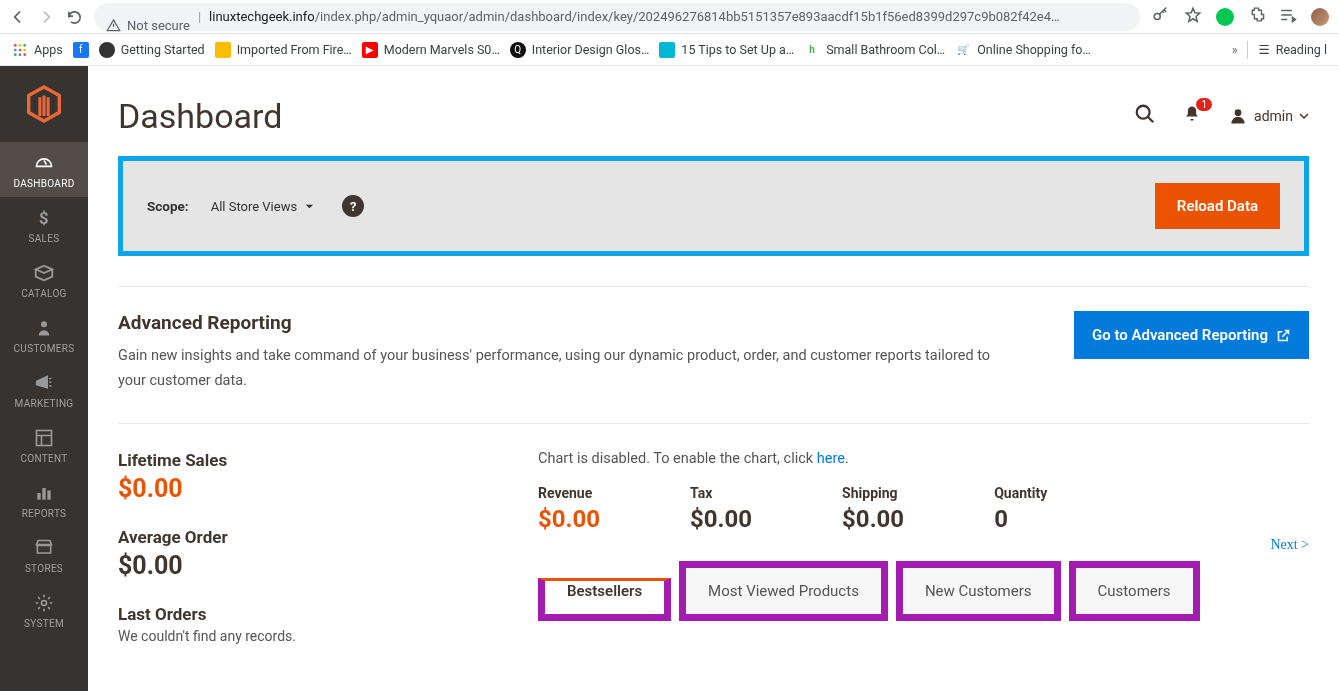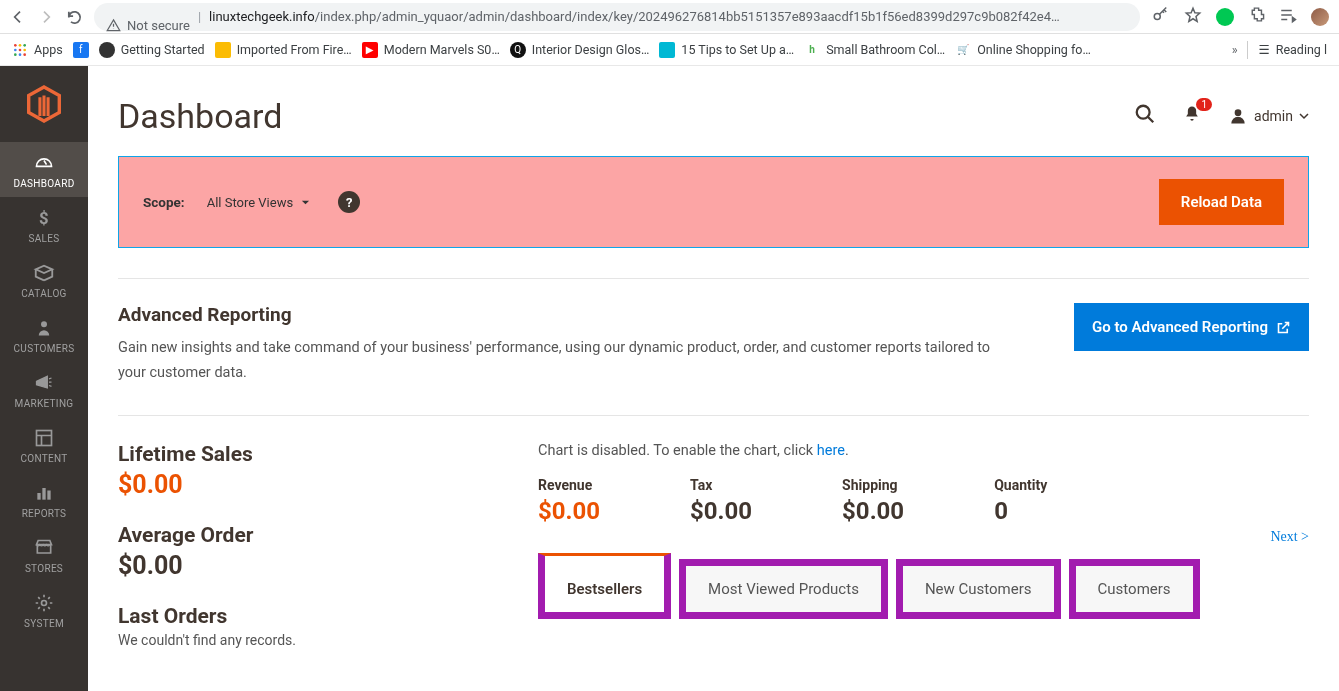--- a/index.html
+++ b/index.html
@@ -37,55 +37,55 @@
     .nav-ico { width: 26px; height: 22px; display: flex; align-items: center; justify-content: center; }
 
     .main { flex: 1; background: #fff; overflow: hidden; padding: 0; }
     .page-head { display: flex; align-items: center; justify-content: space-between; padding: 30px 30px 20px 30px; }
     .page-title { font-size: 34px; font-weight: 400; color: #41362f; }
     .head-actions { display: flex; align-items: center; gap: 26px; color: #41362f; }
     .notif-wrap { position: relative; cursor: pointer; }
     .notif-badge { position: absolute; top: -6px; right: -10px; background: #e2231a; color: #fff; font-size: 10px; border-radius: 9px; padding: 1px 5px; }
     .user-wrap { display: flex; align-items: center; gap: 6px; cursor: pointer; font-size: 14px; }
 
-    .scope-bar { margin: 0 30px; background: #fca5a5; border: 1px solid #0ea5e9; padding: 22px 24px; display: flex; align-items: center; gap: 22px; }
+    .scope-bar { margin: 0 30px; background: #e5e5e5; border: 5px solid #0ea5e9; padding: 22px 24px; display: flex; align-items: center; gap: 22px; }
     .scope-label { font-weight: 700; font-size: 13.5px; color: #333; }
     .scope-select { font-size: 13px; color: #333; display: flex; align-items: center; gap: 8px; cursor: pointer; }
     .help-dot { width: 22px; height: 22px; border-radius: 50%; background: #41362f; color: #fff; display: flex; align-items: center; justify-content: center; font-size: 13px; font-weight: 700; cursor: pointer; margin-left: 6px; }
     .scope-spacer { flex: 1; }
     .btn-orange { background: #eb5202; color: #fff; border: none; padding: 14px 22px; font-size: 15px; font-weight: 600; cursor: pointer; }
 
     .divider { border: none; border-top: 1px solid #e5e5e5; margin: 30px 30px 0; }
 
     .adv-row { display: flex; align-items: flex-start; justify-content: space-between; padding: 24px 30px 0; gap: 30px; }
     .adv-left { max-width: 900px; }
     .adv-title { font-size: 19px; font-weight: 700; color: #41362f; margin-bottom: 10px; }
     .adv-desc { font-size: 14.5px; color: #555; line-height: 1.7; }
     .btn-blue { background: #007bdb; color: #fff; border: none; padding: 15px 18px; font-size: 15px; font-weight: 600; cursor: pointer; display: flex; align-items: center; gap: 8px; white-space: nowrap; }
 
     .stats-body { display: flex; padding: 26px 30px 0; gap: 20px; }
     .col-left { width: 400px; }
     .stat-block { margin-bottom: 24px; }
-    .stat-label { font-size: 21px; font-weight: 700; color: #41362f; margin-bottom: 4px; }
+    .stat-label { font-size: 17px; font-weight: 700; color: #41362f; margin-bottom: 4px; }
     .stat-val { font-size: 25px; font-weight: 700; }
     .orange-v { color: #eb5202; }
     .black-v { color: #41362f; }
     .sub-note { font-size: 14px; color: #555; margin-top: 4px; }
 
     .col-right { flex: 1; }
     .chart-msg { font-size: 14.5px; color: #555; margin-bottom: 18px; }
     .chart-msg a { color: #007bdb; text-decoration: none; cursor: pointer; }
     .metric-row { display: flex; gap: 90px; margin-bottom: 28px; }
     .metric { }
     .metric-lab { font-size: 14px; font-weight: 700; color: #41362f; margin-bottom: 4px; }
     .metric-val { font-size: 24px; font-weight: 700; }
 
     .tabs-row { display: flex; align-items: flex-end; gap: 8px; position: relative; }
     .tab { border: 7px solid #a21caf; background: #f7f7f7; color: #555; padding: 14px 22px; font-size: 15px; cursor: pointer; }
-    .tab.active { background: #fff; border-top: 3px solid #eb5202; color: #41362f; font-weight: 600; padding-top: 24px; }
+    .tab.active { background: #fff; border-top: 3px solid #eb5202; color: #41362f; font-weight: 600; padding-top: 1px; }
     .next-link { position: absolute; right: 0; top: -24px; color: #007bdb; font-size: 14px; cursor: pointer; font-family: Liberation Serif, serif; }
   </style>
 </head>
 <body>
 
 <div class="browser-bar">
   <span class="nav-arrow">
     <svg width="16" height="16" viewBox="0 0 24 24" fill="none" stroke="#5f6368" stroke-width="2.5">
         <path d="M15 4 L7 12 L15 20"></path>
       </svg>

